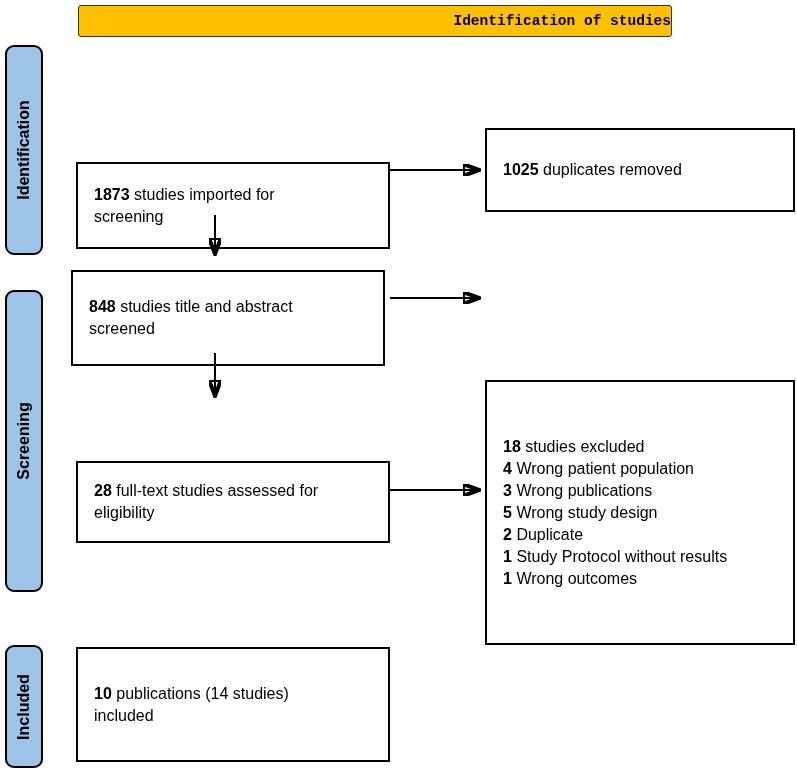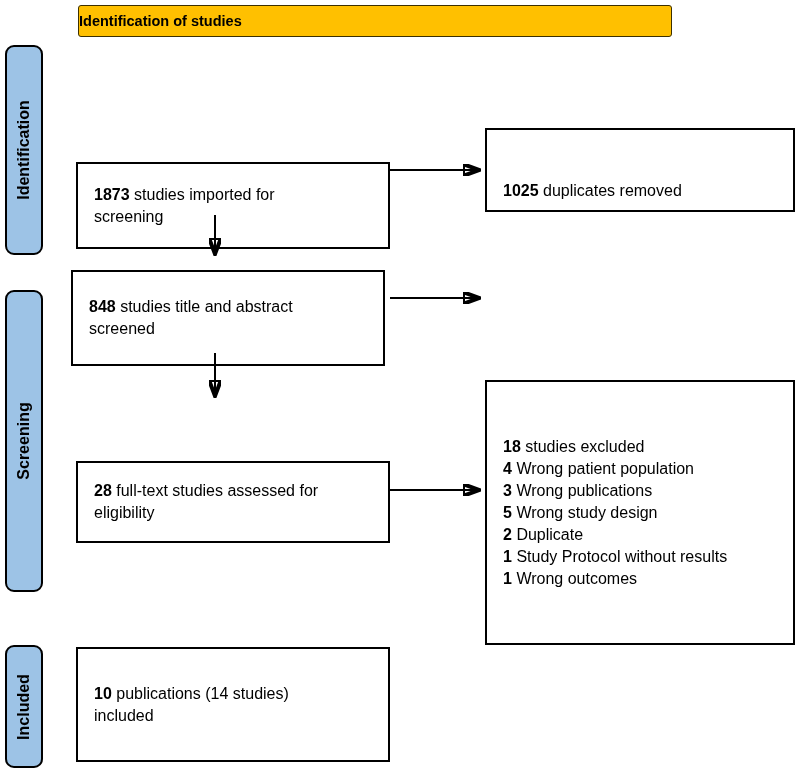--- a/index.html
+++ b/index.html
@@ -3,22 +3,22 @@
 <meta charset="utf-8">
 <style>
   html,body { margin:0; padding:0; background:#ffffff; }
   .canvas {
     position:relative; width:797px; height:773px; background:#ffffff;
     font-family:"Liberation Sans", sans-serif; color:#000; overflow:hidden;
   }
   .banner {
     position:absolute; left:78px; top:5px; width:594px; height:32px;
     background:#FFC000; border:1.5px solid #3d3000; border-radius:3px;
-    display:flex; align-items:center; justify-content:flex-start;
-    font-weight:bold; font-size:14.5px; box-sizing:border-box;
+    display:flex; align-items:center; justify-content:flex-end;
+    font-weight:bold; font-size:14.5px; box-sizing:border-box;font-family:Liberation Mono, monospace;
   }
   .stage {
     position:absolute; left:5px; width:38px;
     background:#9DC3E6; border:2px solid #000; border-radius:9px;
     display:flex; align-items:center; justify-content:center; box-sizing:border-box;
   }
   .stage .vtext {
     transform:rotate(-90deg); white-space:nowrap;
     font-weight:bold; font-size:16px;
   }
@@ -73,21 +73,21 @@
     </div>
   </div>
 
   <div class="fbox" style="left:76px; top:647px; width:314px; height:115px;">
     <div>
       <span class="num">10</span><span>publications (14 studies)</span><br>
       <span>included</span>
     </div>
   </div>
 
-  <div class="fbox" style="left:485px; top:128px; width:310px; height:84px;justify-content:flex-end;">
+  <div class="fbox" style="left:485px; top:128px; width:310px; height:84px;">
     <div>
       <span class="num">1025</span><span>duplicates removed</span>
     </div>
   </div>
 
 
   <div class="fbox" style="left:485px; top:380px; width:310px; height:265px;">
     <div class="xline"><span class="num">18</span><span>studies excluded</span></div>
     <div class="xline"><span class="num">4</span><span>Wrong patient population</span></div>
     <div class="xline"><span class="num">3</span><span>Wrong publications</span></div>

